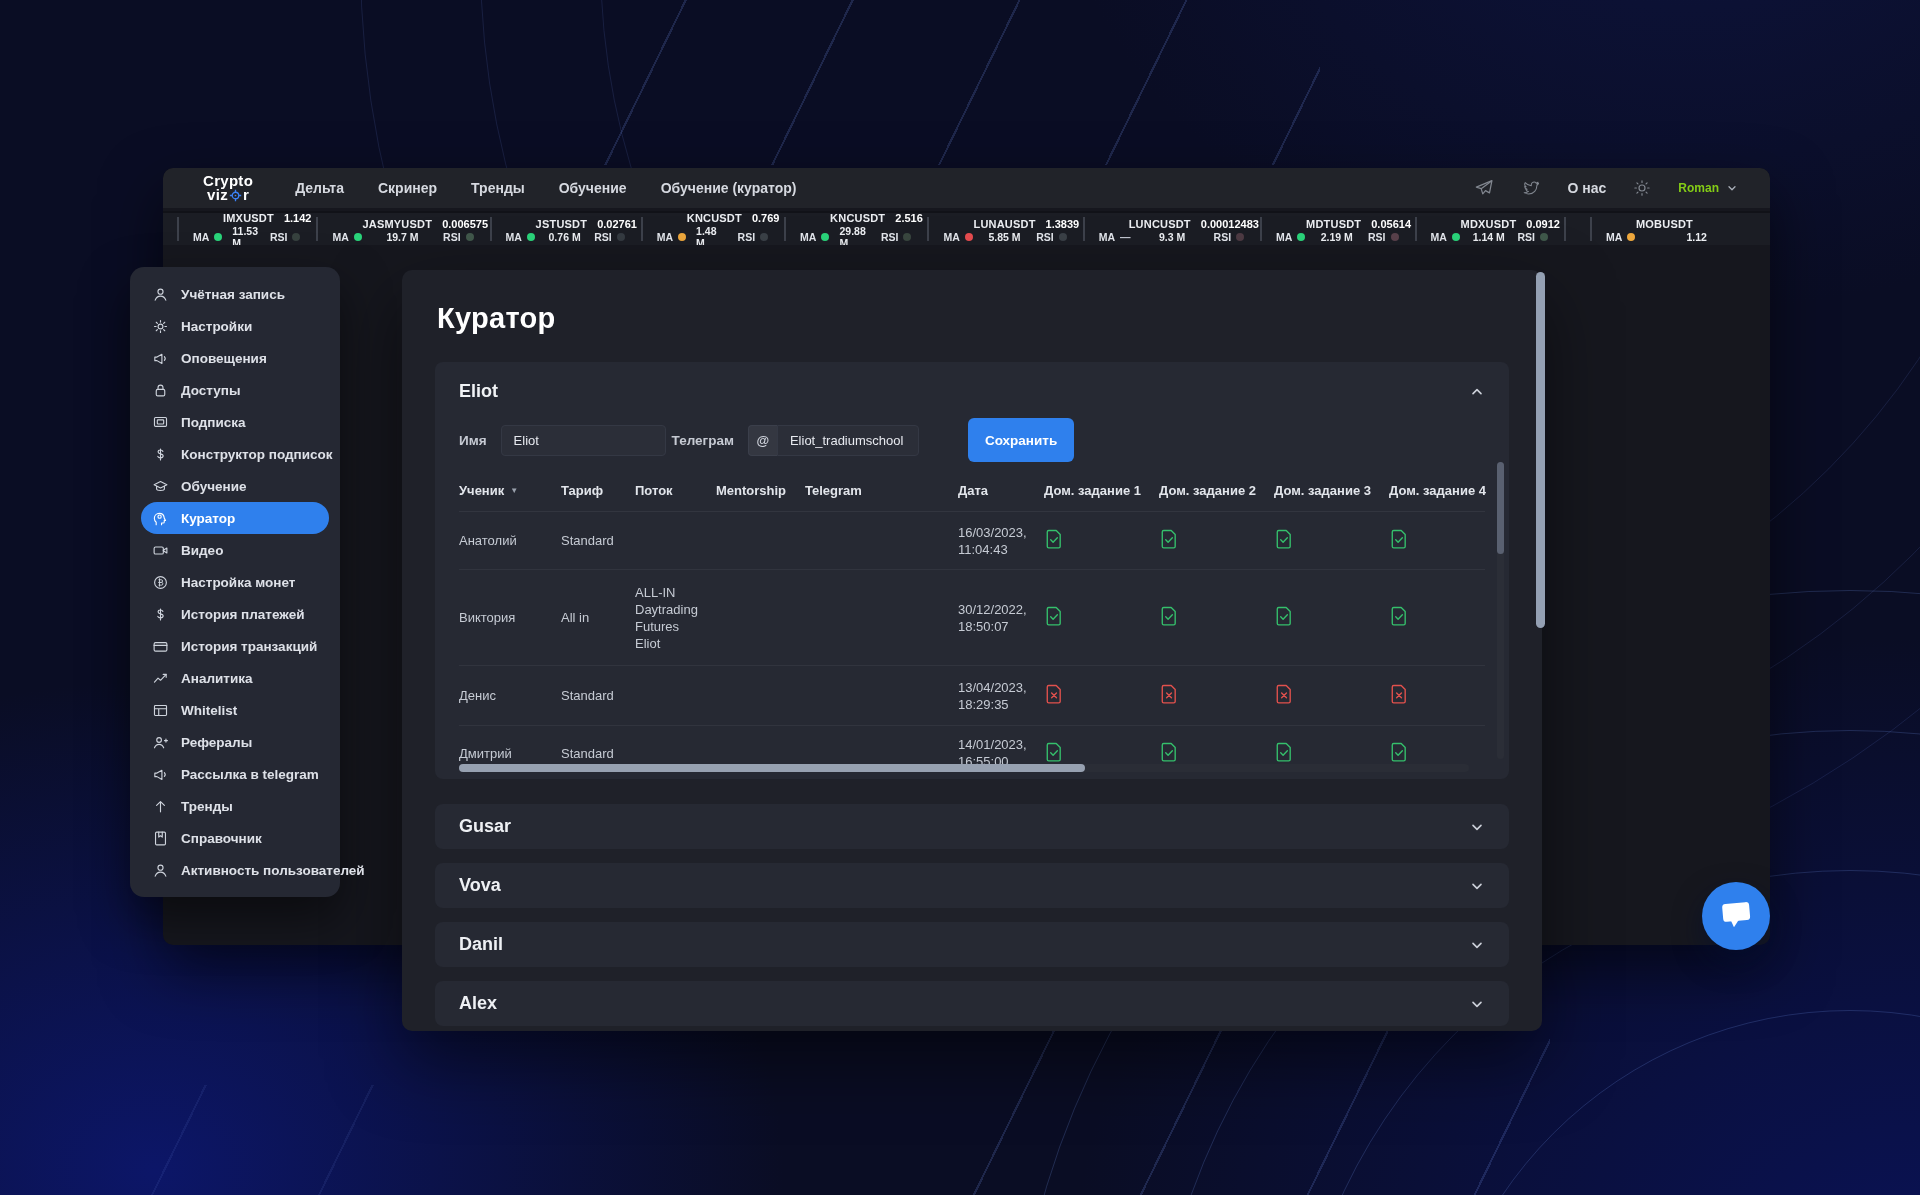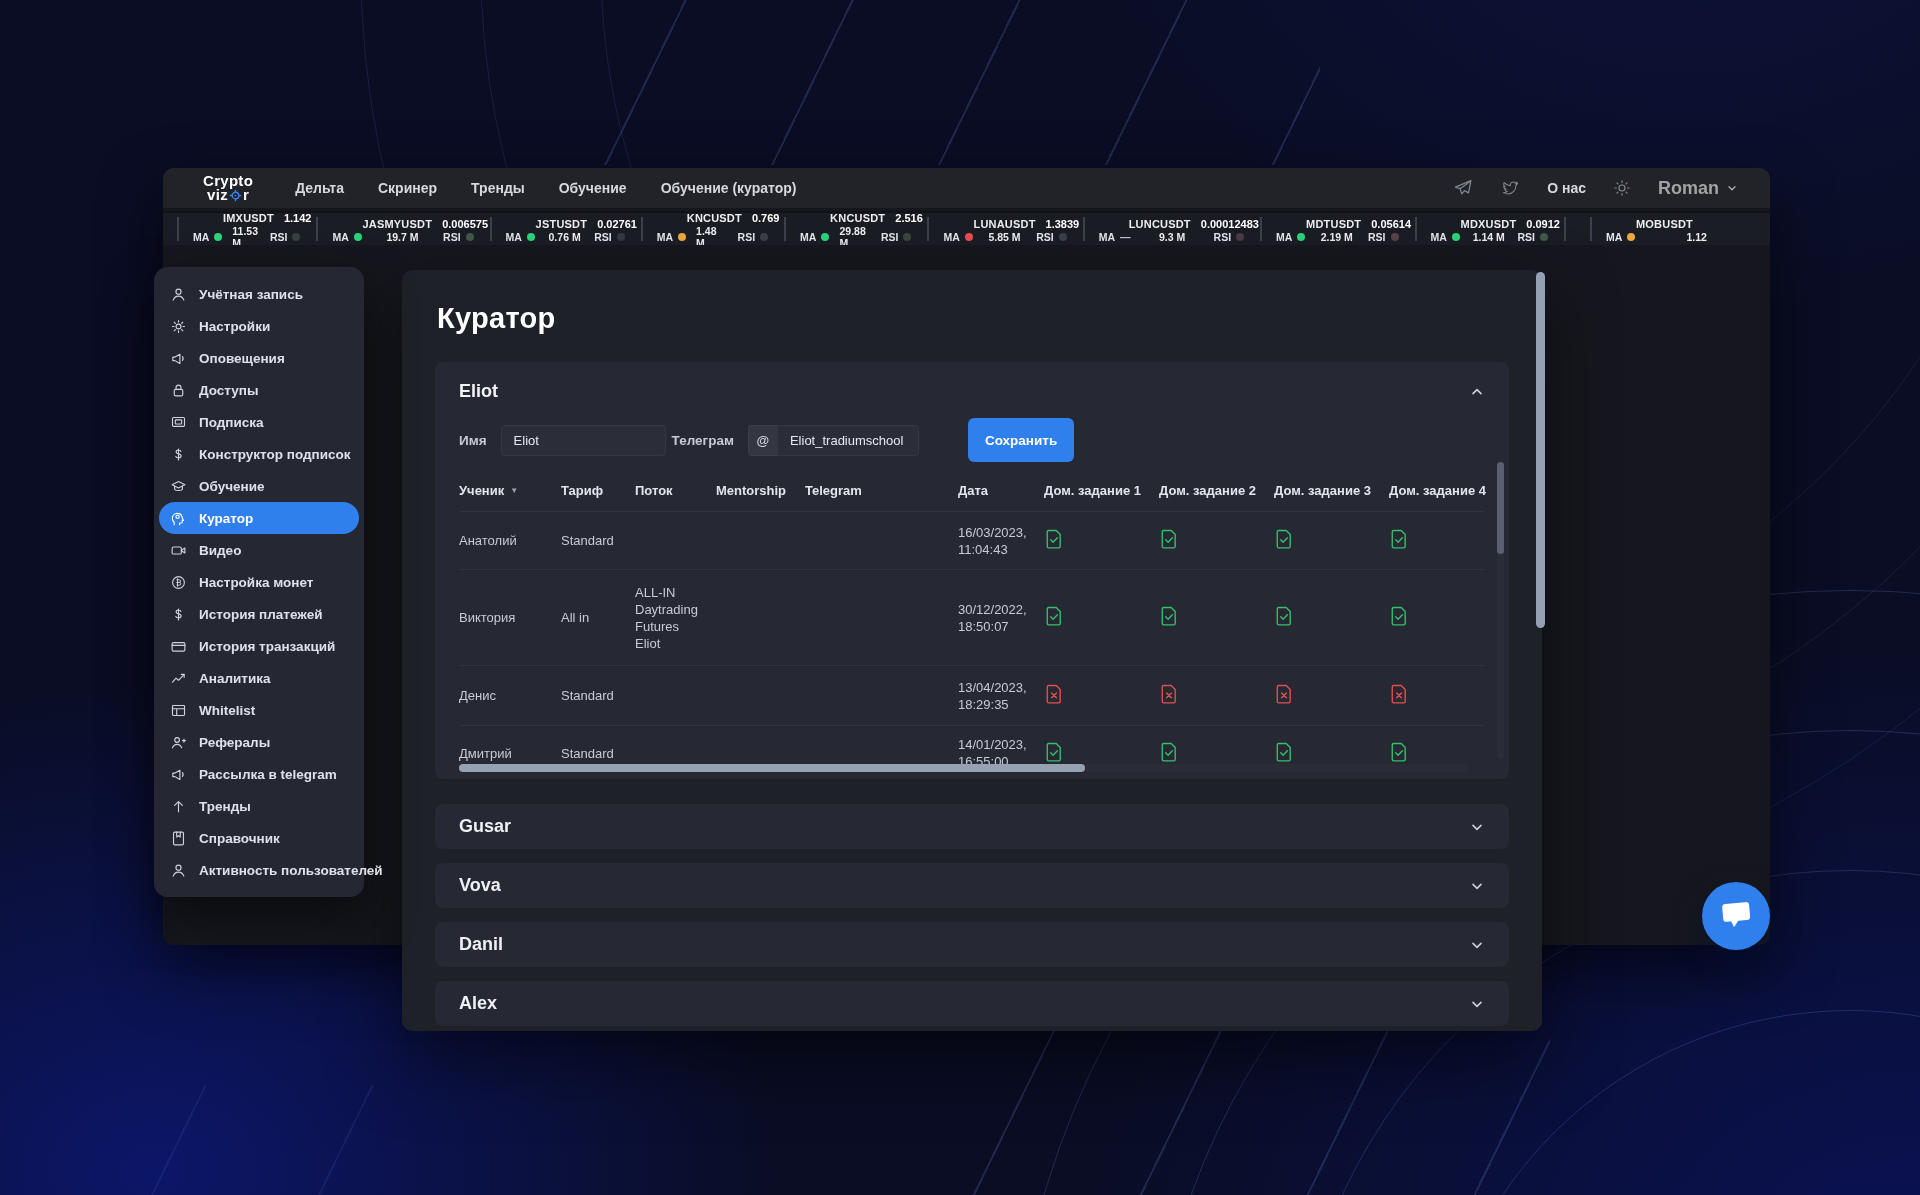--- a/index.html
+++ b/index.html
@@ -24,40 +24,40 @@
   .navbar{height:40px;background:#212329;display:flex;align-items:center;padding:0 26px;border-radius:10px 10px 0 0;}
   .logo{display:flex;flex-direction:column;align-items:center;line-height:14px;color:#fff;
     font-weight:bold;font-size:15px;letter-spacing:.3px;margin-right:42px;margin-left:14px;}
   .logo .l2{display:flex;align-items:center;}
   .logo .target{color:#3b82f6;display:inline-flex;margin:0 1px;}
   .nav-links{display:flex;gap:34px;}
   .nav-link{font-size:14px;font-weight:600;color:#d6d9e0;cursor:pointer;white-space:nowrap;}
   .nav-right{margin-left:auto;display:flex;align-items:center;gap:27px;}
   .nav-ic{color:#81868f;display:inline-flex;cursor:pointer;}
   .about{font-size:14px;font-weight:600;color:#d6d9e0;cursor:pointer;}
-  .user{display:flex;align-items:center;gap:7px;font-size:18px;font-weight:700;color:#a3a3a3;cursor:pointer;margin-right:6px;}
+  .user{display:flex;align-items:center;gap:7px;font-size:12px;font-weight:700;color:#84cc16;cursor:pointer;margin-right:6px;}
   .user .chev{color:#aab0ba;display:inline-flex;}
   
   .ticker{position:absolute;left:0;right:0;top:43px;height:34px;background:#1b1d24;
     border-top:2px solid #111218;display:flex;align-items:stretch;padding:0 0 0 10px;overflow:hidden;}
   .titem{position:relative;min-width:118px;padding:2px 12px 0 14px;margin-left:6px;
     display:flex;flex-direction:column;justify-content:center;gap:1px;cursor:pointer;}
   .titem::before{content:'';position:absolute;left:-2px;top:4px;bottom:4px;width:2px;background:#3d414b;}
   .titem.spacer{min-width:0;flex:1;cursor:default;}
   .titem.last{margin-left:0;min-width:178px;}
   .trow{display:flex;justify-content:space-between;align-items:center;gap:10px;}
   .tsym{font-size:11px;font-weight:700;color:#eceef2;letter-spacing:.2px;padding-left:30px;}
   .tprice{font-size:11px;font-weight:700;color:#fff;}
   .tma,.trsi{display:flex;align-items:center;gap:5px;font-size:10.5px;font-weight:700;color:#e3e6ec;}
   .tvol{font-size:10.5px;font-weight:700;color:#eceef2;}
   .dot{width:8px;height:8px;border-radius:50%;display:inline-block;}
   .madash{color:#c8ccd5;font-weight:700;font-size:10.5px;}
   
-  .sidebar{position:absolute;left:154px;top:267px;width:210px;background:#252833;border-radius:14px;
-    padding:11px 5px;z-index:3;box-shadow:0 22px 48px rgba(0,0,0,.5);}
+  .sidebar{position:absolute;left:130px;top:267px;width:210px;background:#252833;border-radius:14px;
+    padding:11px 11px;z-index:3;box-shadow:0 22px 48px rgba(0,0,0,.5);}
   .sitem{height:32px;display:flex;align-items:center;gap:12px;padding:0 11px;border-radius:17px;
     font-size:13.5px;font-weight:600;color:#dee1e8;cursor:pointer;white-space:nowrap;}
   .sitem .sic{display:inline-flex;color:#ced3dc;flex:0 0 auto;}
   .sitem.active{background:#2f80ed;color:#fff;}
   .sitem.active .sic{color:#fff;}
   
   .content{position:absolute;left:402px;top:270px;width:1140px;height:761px;background:#1f2129;
     border-radius:10px;padding:32px 33px;z-index:2;box-shadow:0 30px 70px rgba(0,0,0,.5);}
   .page-title{font-size:29px;font-weight:600;color:#fff;margin:0 0 27px 2px;letter-spacing:.3px;}
   .panel{position:relative;background:#262933;border-radius:8px;padding:19px 24px 10px;height:417px;margin-bottom:25px;overflow:hidden;}

